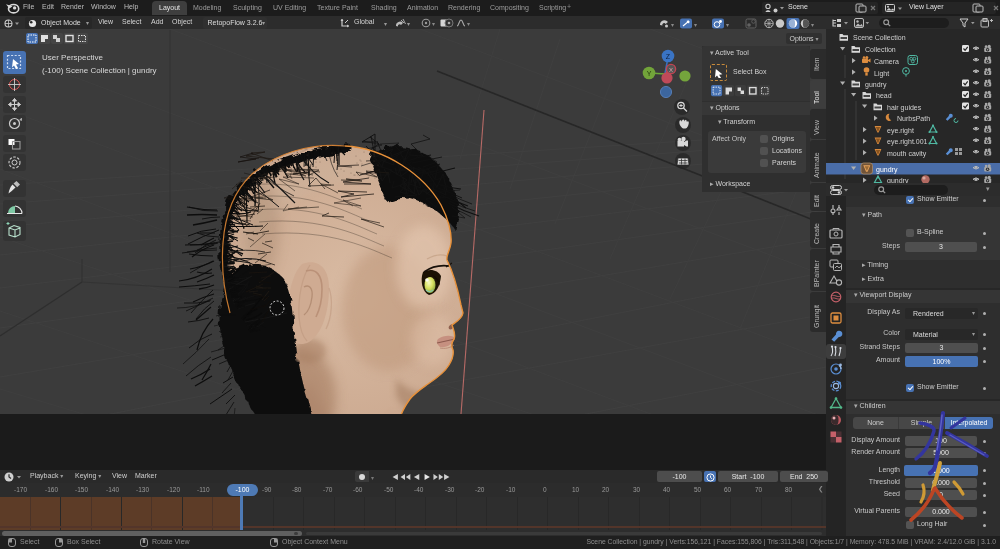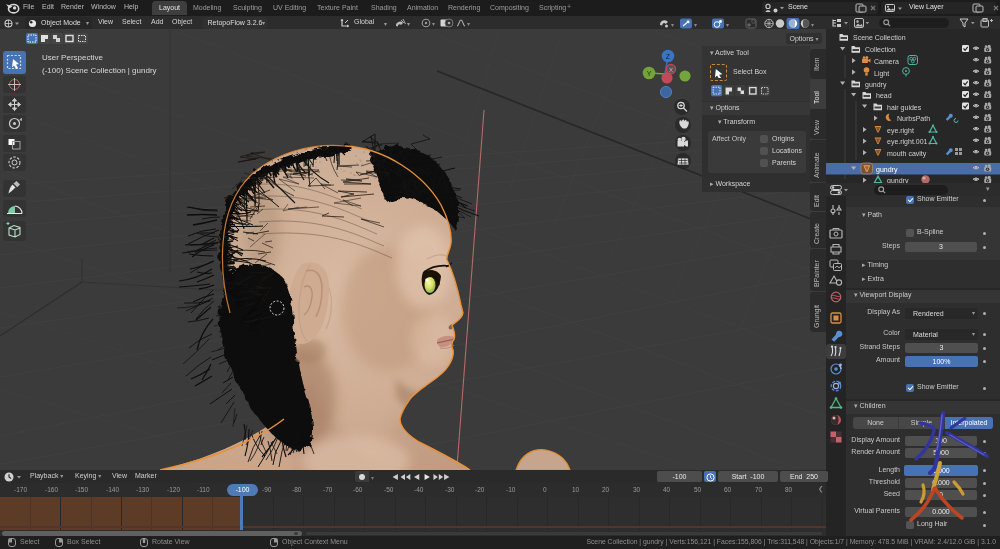--- a/index.html
+++ b/index.html
@@ -13,21 +13,21 @@
 #topbar .mi { position:absolute; top:3px; }
 .tab { position:absolute; top:1px; height:14px; line-height:14px; padding:0 7px;
   border-radius:4px 4px 0 0; color:#9d9d9d; }
 .tab.act { background:#3e3e3e; color:#e4e4e4; }
 
 #hdr2 { left:0; top:16px; width:826px; height:14px; background:#2c2c2c; color:#d4d4d4;
   font-size:7px; }
 #hdr2 .mi { position:absolute; top:2px; }
 #outhdr { left:826px; top:16px; width:174px; height:13px; background:#2c2c2c; }
 
-#vp { left:0; top:29px; width:826px; height:441px; background:#c4b5fd; overflow:hidden; }
+#vp { left:0; top:29px; width:826px; height:385px; background:#c4b5fd; overflow:hidden; }
 
 #outliner { left:826px; top:29px; width:174px; height:154px; background:#272727;
   color:#cfcfcf; font-size:7px; overflow:hidden; }
 
 #props { left:826px; top:183px; width:174px; height:353px; background:#2d2d2d; overflow:hidden; }
 #phdr { position:absolute; left:0; top:0; width:174px; height:13px; background:#2c2c2c; }
 #picons { position:absolute; left:0; top:13px; width:20px; height:340px; background:#242424; }
 #pbody { position:absolute; left:20px; top:13px; width:154px; height:340px; background:#2e2e2e;
   color:#cdcdcd; font-size:7px; white-space:nowrap; }
 

